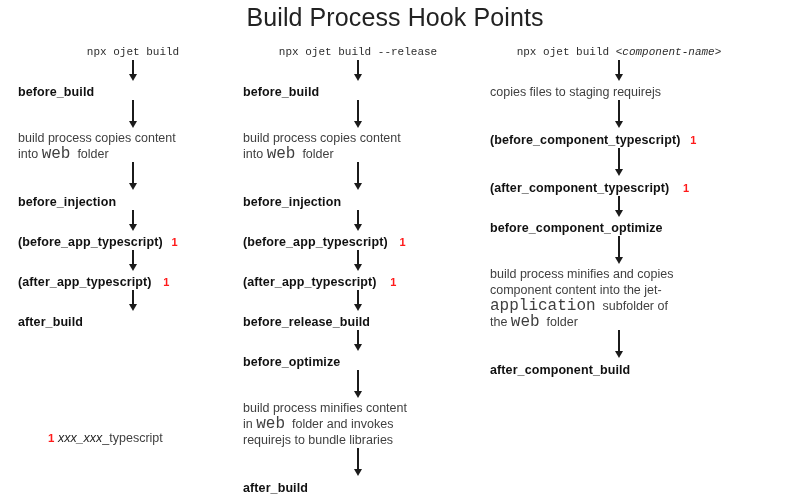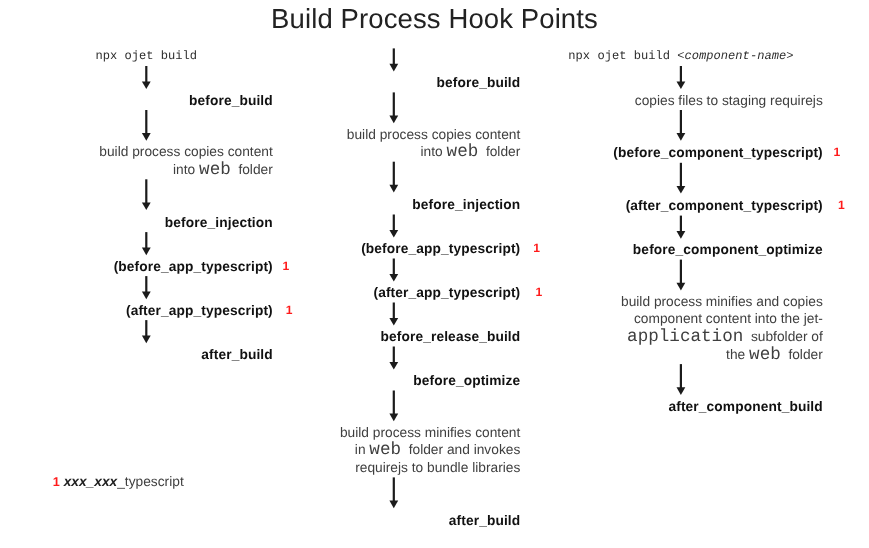--- a/index.html
+++ b/index.html
@@ -50,21 +50,21 @@
     font-size: 11px;
     color: #2d2d2d;
     line-height: 16px;
     white-space: nowrap;
   }
   .col-header em {
     font-style: italic;
   }
 
   .node {
-    text-align: right;
+    text-align: left;
     position: relative;
   }
   .node .node-label {
     display: inline-block;
     position: relative;
   }
 
   .node.hook .node-label {
     font-weight: bold;
     font-size: 12.5px;
@@ -131,21 +131,21 @@
     font-size: 12.5px;
     line-height: 16px;
     color: #3f3f3f;
   }
   #footnote .fn-num {
     color: #ff1a1a;
     font-weight: bold;
     font-size: 11.5px;
   }
   #footnote .fn-var {
-    font-weight: bold;
+    font-weight: normal;
     font-style: italic;
     color: #222222;
   }
   #footnote .fn-suffix {
     font-weight: normal;
     color: #3f3f3f;
     margin-top: 13px;
   }
   #footnote .fn-body { display: block; }
 </style>
@@ -190,20 +190,21 @@
     <div class="node hook"><span class="node-label"><span>(after_app_typescript)</span><span class="footnote-marker" style="right:-18px;">1</span></span></div>
     <div class="arrow">
         <div class="shaft"></div>
         <div class="head"></div>
       </div>
 
     <div class="node hook"><span class="node-label">after_build</span></div>
   </div>
 
   <div class="column col-1">
+    <div class="col-header"><span>npx ojet build --release</span></div>
     <div class="arrow">
         <div class="shaft"></div>
         <div class="head"></div>
       </div>
 
     <div class="node hook"><span class="node-label">before_build</span></div>
     <div class="arrow tall">
         <div class="shaft"></div>
         <div class="head"></div>
       </div>

